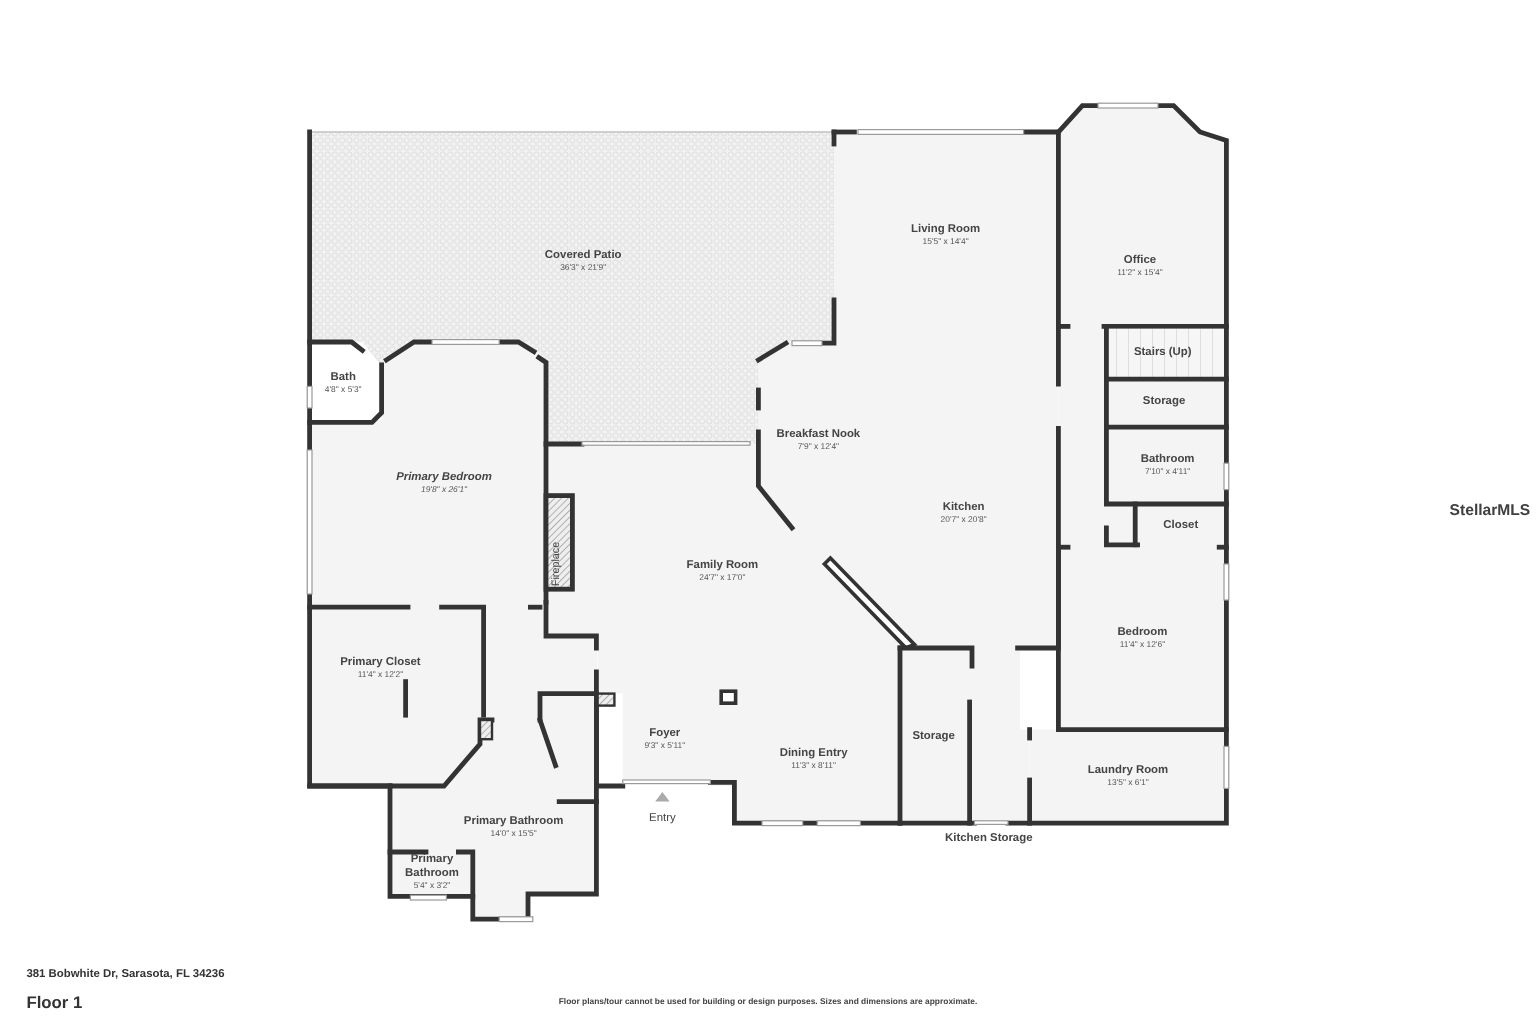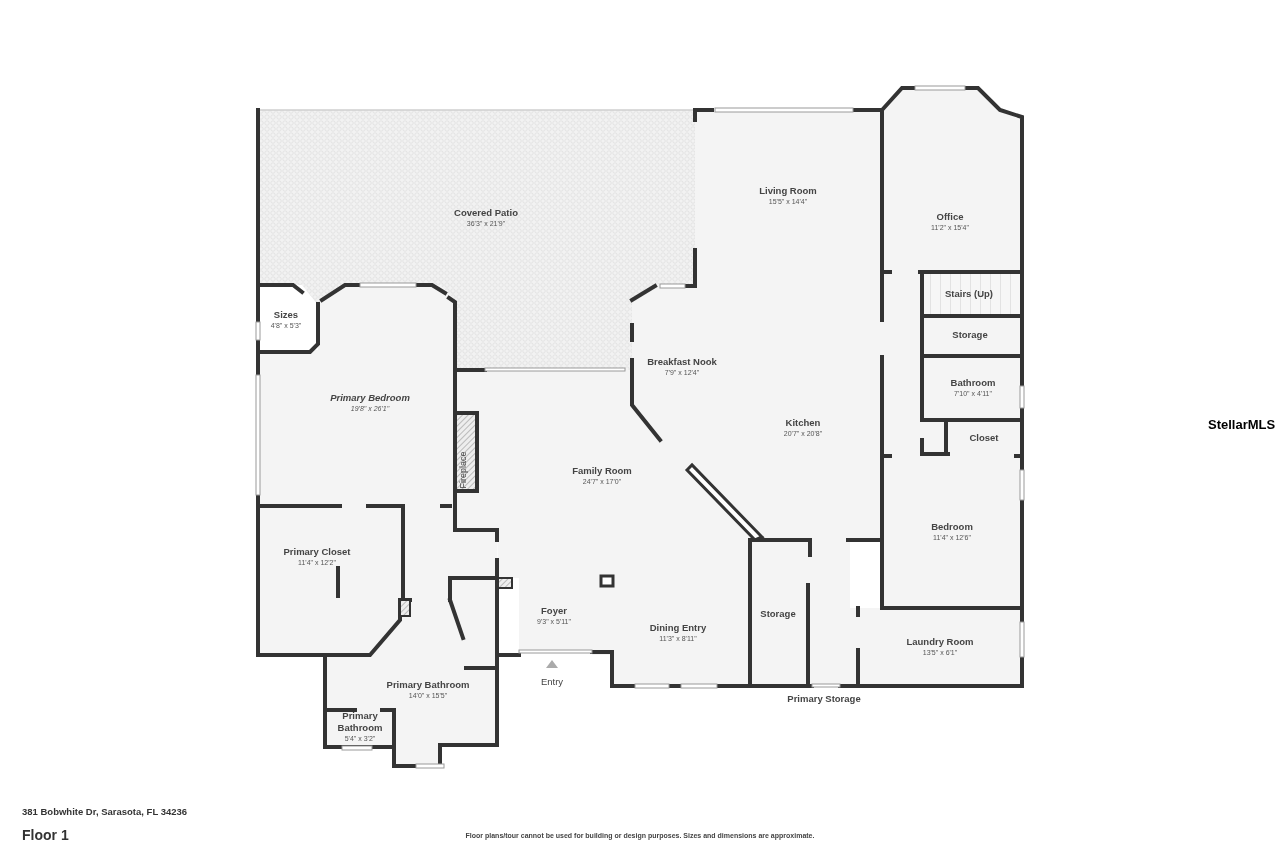--- a/index.html
+++ b/index.html
@@ -10,21 +10,21 @@
   .win { fill: #ffffff; stroke: #9a9a9a; stroke-width: 1; }
   .floor { fill: #f4f4f4; }
   .label { position: absolute; transform: translate(-50%, 0); text-align: center; white-space: nowrap; pointer-events: none; }
   .label .name { font-weight: bold; font-size: 9.5px; color: #444; display: block; line-height: 12px; }
   .label .dim { font-size: 7px; color: #555; display: block; line-height: 9px; }
   .label.two .name { line-height: 12px; }
   .fp-label { position: absolute; left: 463px; top: 470px; transform: translate(-50%, -50%) rotate(-90deg); font-size: 9px; color: #444; white-space: nowrap; }
   .footer-addr { position: absolute; left: 22px; top: 806px; font-size: 9.5px; font-weight: bold; color: #333; }
   .footer-floor { position: absolute; left: 22px; top: 827px; font-size: 14px; font-weight: bold; color: #333; }
   .disclaimer { position: absolute; left: 640px; top: 832px; transform: translateX(-50%); font-size: 7px; font-weight: bold; color: #444; white-space: nowrap; }
-  .watermark { position: absolute; left: 1208px; top: 417px; font-size: 13px; font-weight: bold; color: #000000; }
+  .watermark { position: absolute; left: 1208px; top: 417px; font-size: 13px; font-weight: bold; color: #404040; }
   .entry-label { position: absolute; left: 552px; top: 676px; transform: translateX(-50%); font-size: 9.5px; font-weight: normal; color: #444; }
   .ps-label { position: absolute; left: 824px; top: 693px; transform: translateX(-50%); font-size: 9.5px; font-weight: bold; color: #444; }
 </style>
 </head>
 <body>
 
 <svg id="plan" viewBox="0 0 1280 853" xmlns="http://www.w3.org/2000/svg">
   <defs>
     <pattern id="patio" width="6" height="6" patternUnits="userSpaceOnUse">
       <rect width="6" height="6" fill="#f2f2f2"></rect>
@@ -161,21 +161,21 @@
   <span class="name">Storage</span>
 </div>
 <div class="label" style="left:973px;top:377px;">
   <span class="name">Bathroom</span>
   <span class="dim">7'10" x 4'11"</span>
 </div>
 <div class="label" style="left:984px;top:432px;">
   <span class="name">Closet</span>
 </div>
 <div class="label" style="left:286px;top:309px;">
-  <span class="name">Sizes</span>
+  <span class="name">Bath</span>
   <span class="dim">4'8" x 5'3"</span>
 </div>
 <div class="label" style="left:682px;top:356px;">
   <span class="name">Breakfast Nook</span>
   <span class="dim">7'9" x 12'4"</span>
 </div>
 <div class="label" style="left:803px;top:417px;">
   <span class="name">Kitchen</span>
   <span class="dim">20'7" x 20'8"</span>
 </div>
@@ -214,19 +214,19 @@
 <div class="label" style="left:428px;top:679px;">
   <span class="name">Primary Bathroom</span>
   <span class="dim">14'0" x 15'5"</span>
 </div>
 <div class="label two" style="left:360px;top:710px;">
   <span class="name">Primary</span>
   <span class="name">Bathroom</span>
   <span class="dim">5'4" x 3'2"</span>
 </div>
 <div class="entry-label">Entry</div>
-<div class="ps-label">Primary Storage</div>
+<div class="ps-label">Kitchen Storage</div>
 
 <div class="watermark">StellarMLS</div>
 
 <div class="footer-addr">381 Bobwhite Dr, Sarasota, FL 34236</div>
 <div class="footer-floor">Floor 1</div>
 <div class="disclaimer">Floor plans/tour cannot be used for building or design purposes. Sizes and dimensions are approximate.</div>
 
 </body></html>

